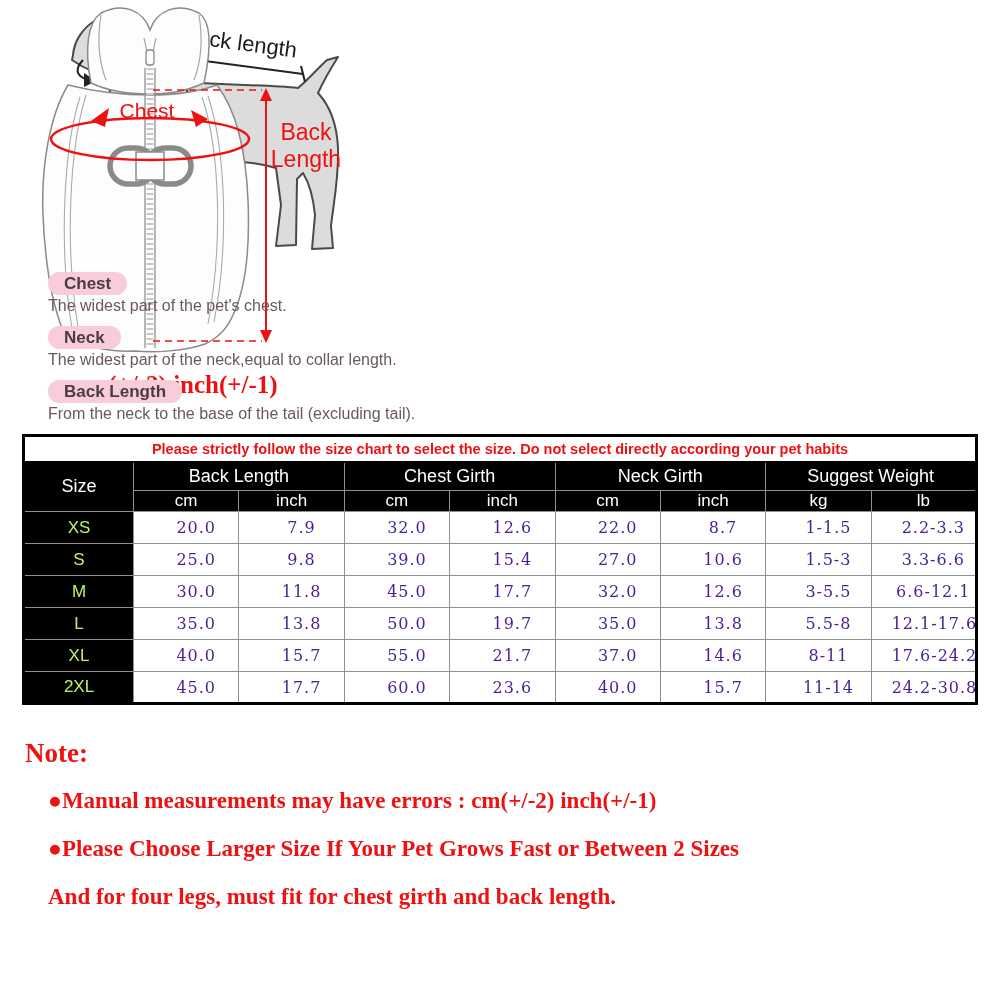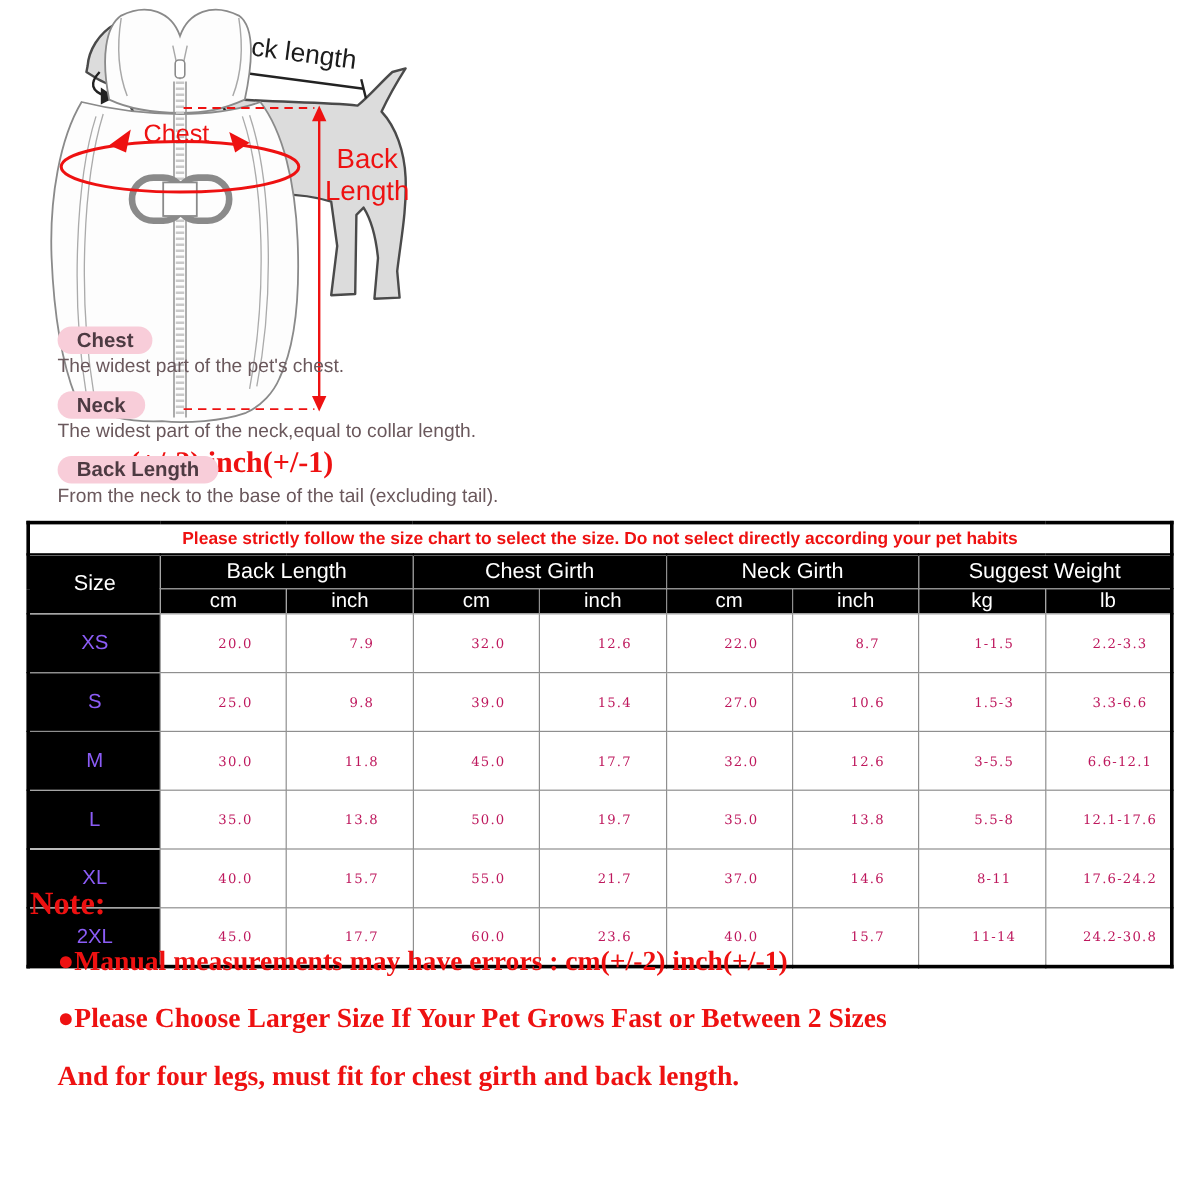--- a/index.html
+++ b/index.html
@@ -40,23 +40,23 @@
     overflow:hidden; white-space:nowrap;
   }
   .notice-cell {
     background:#fff; color:#ee1111; font-weight:bold; font-size:14.5px;
     height:26px; border:1px solid #000 !important; border-bottom:2px solid #000 !important;
   }
   .hdr { background:#000; color:#fff; font-weight:normal; }
   .group-hdr { font-size:18px; height:29px; }
   .unit-hdr  { font-size:17px; height:20px; }
   .size-hdr  { font-size:18px; }
-  .size-cell { background:#000; color:#8b5cf6; font-weight:normal; font-size:17px; height:49px; }
+  .size-cell { background:#000; color:#bef264; font-weight:normal; font-size:17px; height:32px; }
   .data-cell {
-    background:#fff; color:#be185d; font-size:11px; height:31px;
+    background:#fff; color:#4c1d95; font-size:16px; height:31px;
     font-family:"DejaVu Serif", serif; letter-spacing:1px;padding-left:20px;
   }
 
   
   .notes { position:absolute; left:25px; top:737px; width:960px;
            font-family:"Liberation Serif", serif; color:#ee1111; font-weight:bold; }
   .notes-title { font-size:27px; line-height:32px; margin-bottom:17px; }
   .note-item { font-size:23px; line-height:30px; margin-bottom:18px;margin-left:23px; }
 </style>
 </head>

